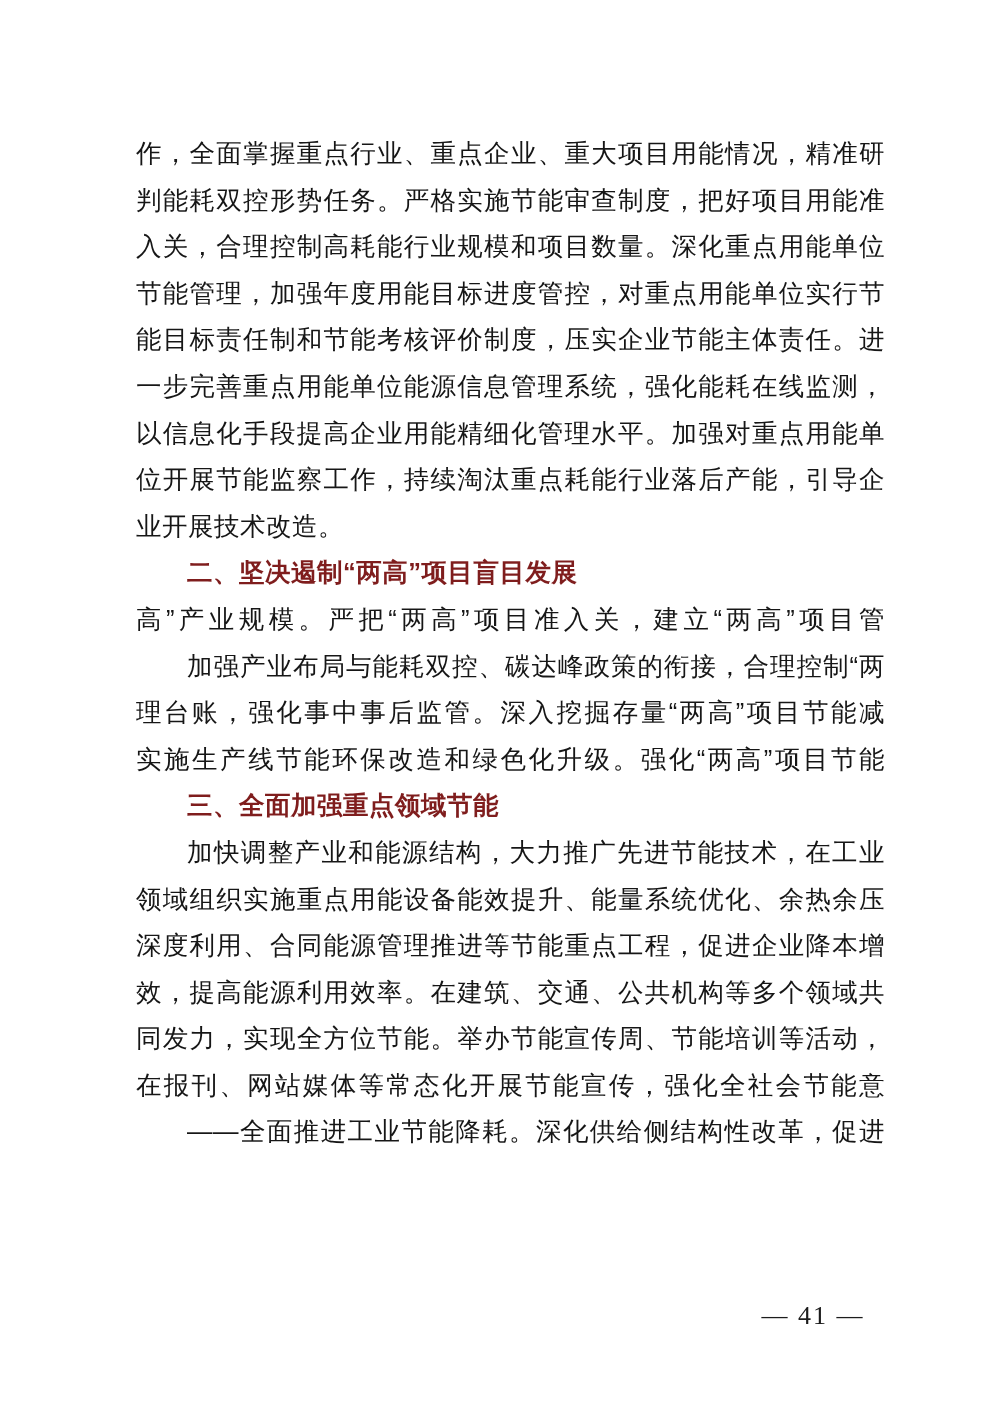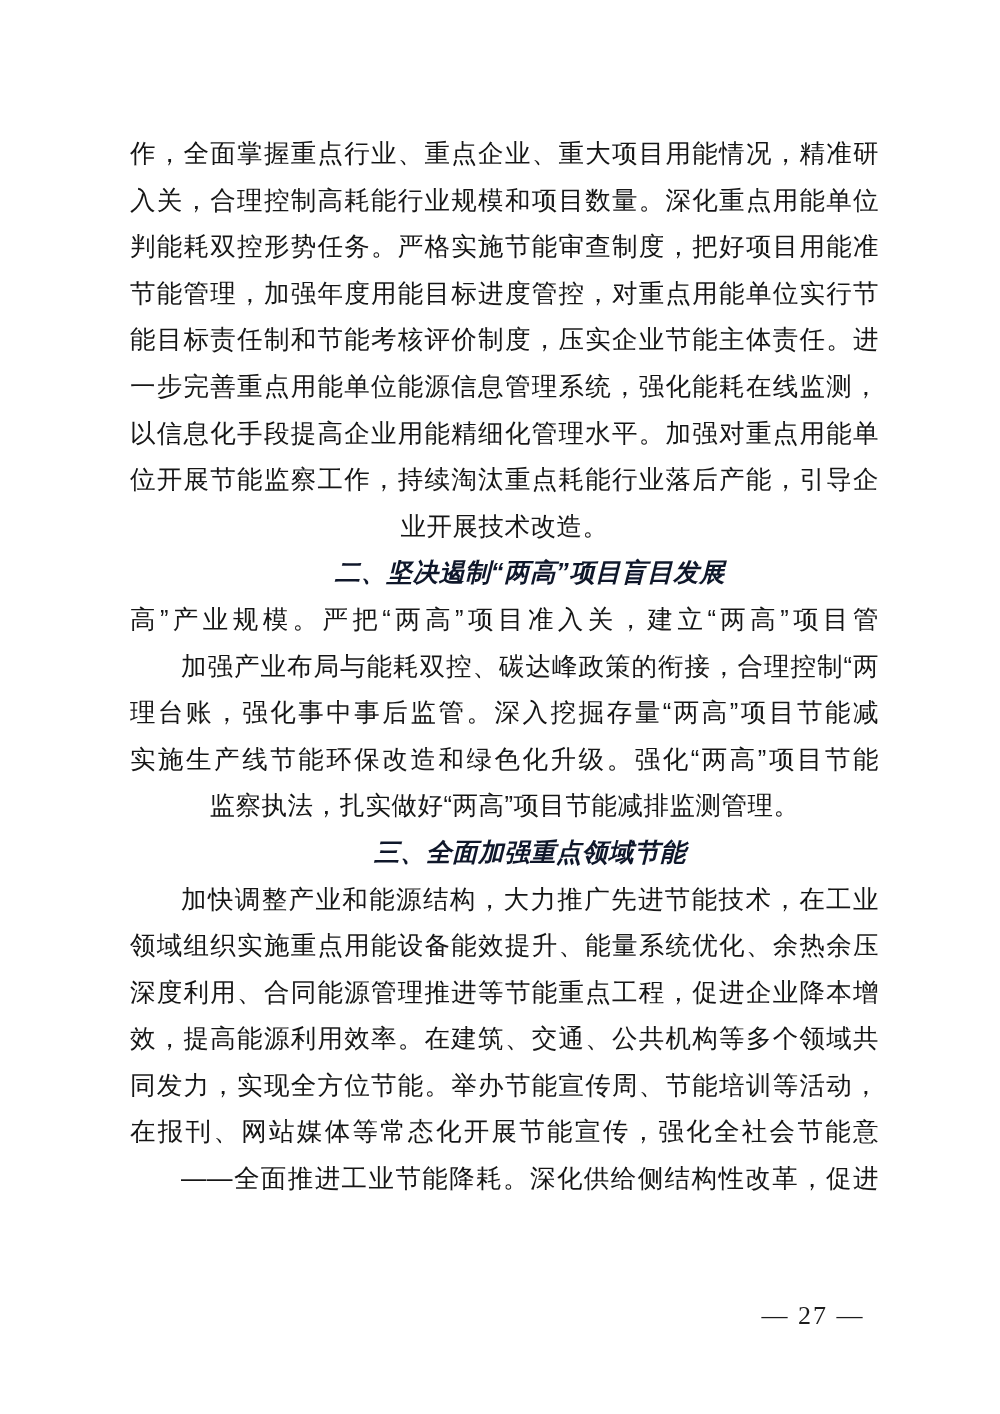--- a/index.html
+++ b/index.html
@@ -12,45 +12,44 @@
     width: 1000px;
     height: 1414px;
     background: #ffffff;
     margin: 0 auto;
     overflow: hidden;
     font-family: "Liberation Sans", sans-serif;
     color: #161616;
   }
   .doc {
     position: absolute;
-    left: 130px;
+    left: 136px;
     top: 130px;
     width: 749px;
   }
   .ln {
     height: 46.6px;
     line-height: 46.6px;
     font-size: 25.5px;
     letter-spacing: 0.5px;
-    text-align: center;
+    text-align: left;
     white-space: normal;
     overflow: hidden;
   }
   .fill {
     text-align: justify;
     text-align-last: justify;
     text-justify: inter-character;
   }
   .indent {
     text-indent: 2em;
   }
   .head {
     font-weight: 700;
-    color: #0f172a;
-    font-style: italic;
+    color: #7f1d1d;
   }
   .em-lead {
     font-weight: 500;
   }
   .pageno {
     position: absolute;
     left: 752px;
     top: 1301px;
     width: 122px;
     text-align: center;
@@ -59,40 +58,39 @@
     color: #1c1c1c;
     letter-spacing: 2px;
   }
 </style>
 </head>
 <body>
 
 <div class="page">
   <div class="doc">
     <div class="ln fill">作，全面掌握重点行业、重点企业、重大项目用能情况，精准研</div>
+    <div class="ln fill">判能耗双控形势任务。严格实施节能审查制度，把好项目用能准</div>
     <div class="ln fill">入关，合理控制高耗能行业规模和项目数量。深化重点用能单位</div>
-    <div class="ln fill">判能耗双控形势任务。严格实施节能审查制度，把好项目用能准</div>
     <div class="ln fill">节能管理，加强年度用能目标进度管控，对重点用能单位实行节</div>
     <div class="ln fill">能目标责任制和节能考核评价制度，压实企业节能主体责任。进</div>
     <div class="ln fill">一步完善重点用能单位能源信息管理系统，强化能耗在线监测，</div>
     <div class="ln fill">以信息化手段提高企业用能精细化管理水平。加强对重点用能单</div>
     <div class="ln fill">位开展节能监察工作，持续淘汰重点耗能行业落后产能，引导企</div>
     <div class="ln">业开展技术改造。</div>
     <div class="ln head indent">二、坚决遏制“两高”项目盲目发展</div>
     <div class="ln fill">高”产业规模。严把“两高”项目准入关，建立“两高”项目管</div>
     <div class="ln fill indent">加强产业布局与能耗双控、碳达峰政策的衔接，合理控制“两</div>
     <div class="ln fill">理台账，强化事中事后监管。深入挖掘存量“两高”项目节能减</div>
     <div class="ln fill">实施生产线节能环保改造和绿色化升级。强化“两高”项目节能</div>
-    <div class="ln">监察执法，扎实做好“两高”项目节能减排监测管理。</div>
     <div class="ln head indent">三、全面加强重点领域节能</div>
     <div class="ln fill indent">加快调整产业和能源结构，大力推广先进节能技术，在工业</div>
     <div class="ln fill">领域组织实施重点用能设备能效提升、能量系统优化、余热余压</div>
     <div class="ln fill">深度利用、合同能源管理推进等节能重点工程，促进企业降本增</div>
     <div class="ln fill">效，提高能源利用效率。在建筑、交通、公共机构等多个领域共</div>
     <div class="ln fill">同发力，实现全方位节能。举办节能宣传周、节能培训等活动，</div>
     <div class="ln fill">在报刊、网站媒体等常态化开展节能宣传，强化全社会节能意识。</div>
     <div class="ln fill indent">
       <span class="em-lead">——全面推进工业节能降耗。</span><span>深化供给侧结构性改革，促进</span>
     </div>
   </div>
 
-  <div class="pageno">— 27 —</div>
+  <div class="pageno">— 41 —</div>
 </div>
 
 </body></html>

